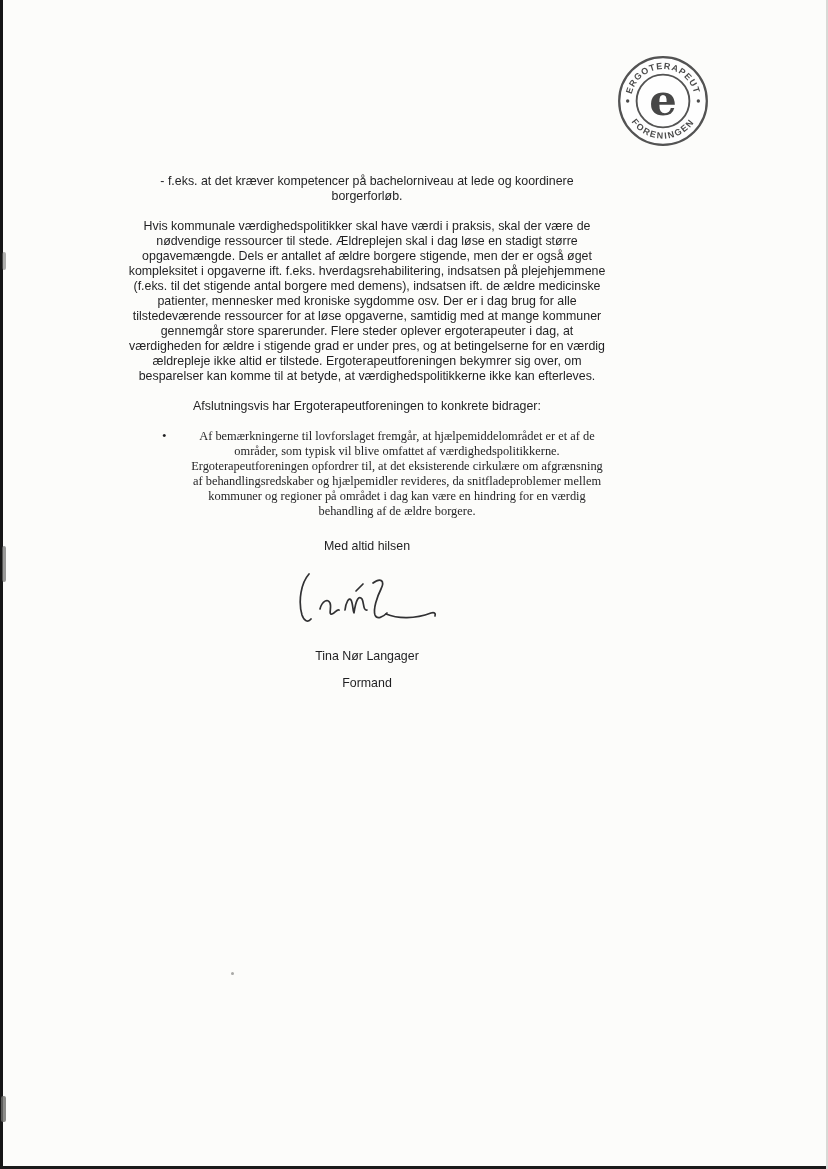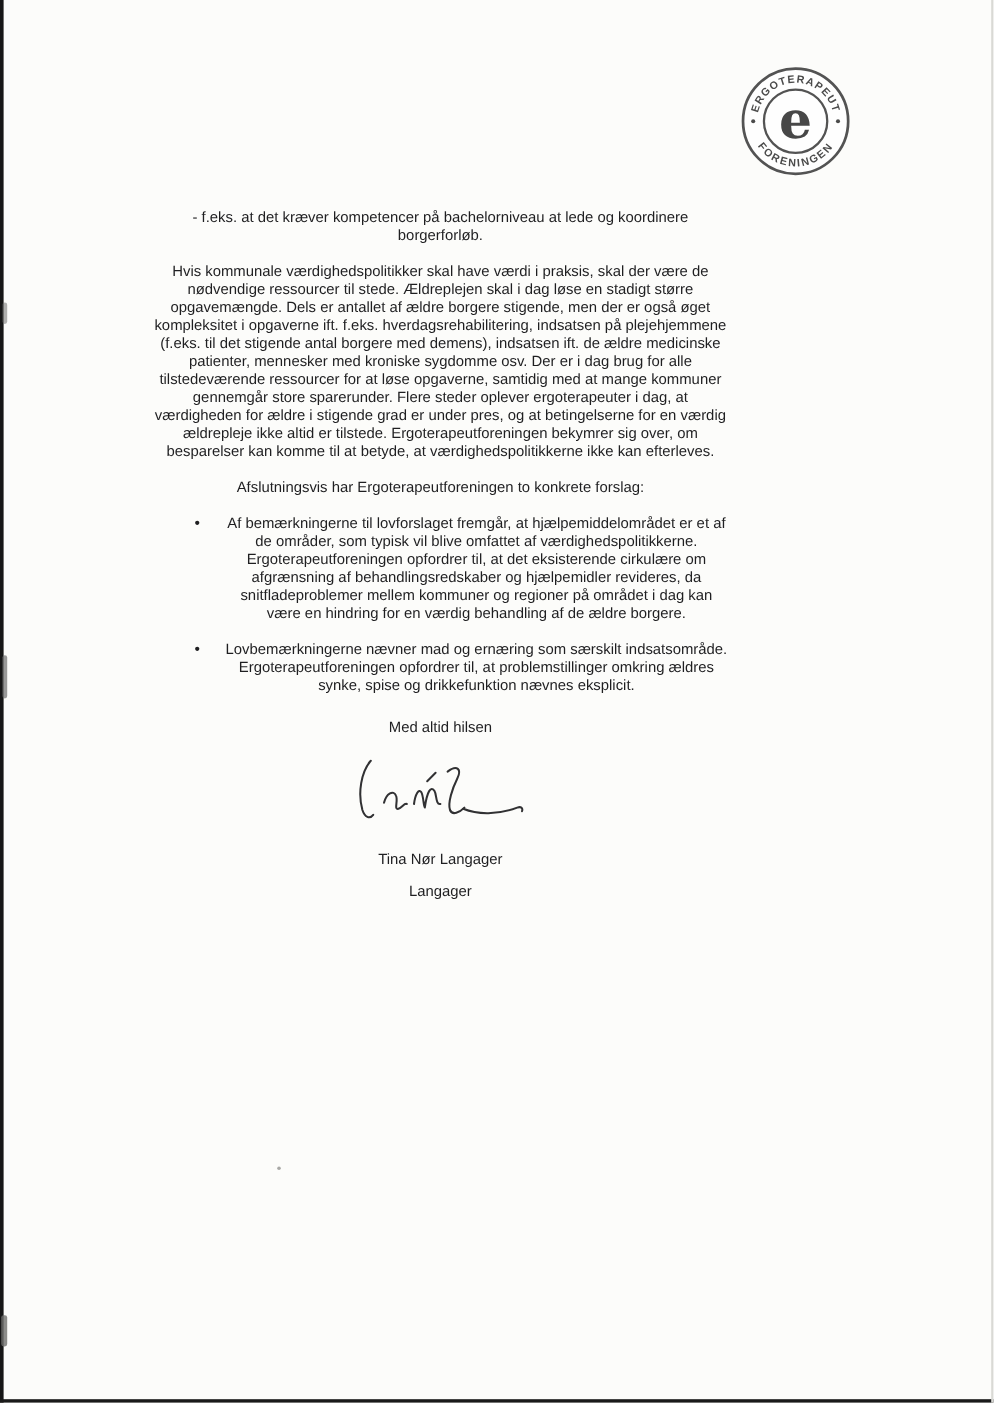--- a/index.html
+++ b/index.html
@@ -24,21 +24,21 @@
 
   
   .logo { position: absolute; left: 614px; top: 52px; width: 98px; height: 98px; opacity: .88; }
 
   
   .content {
     position: absolute; left: 125px; top: 174px; width: 484px;
     font-size: 12.4px; line-height: 15px; text-align: center;
   }
   .content p { margin: 0 0 15px 0; }
-  .content ul { margin: 0 0 0 0; padding: 0 0 0 35px; list-style: none; }
+  .content ul { margin: 0 0 0 0; padding: 0 0 0 35px; list-style: none; font-family: Liberation Serif, serif; }
   .content li { position: relative; padding-left: 25px; margin: 0 0 15px 0; }
   .content li::before { content: "\2022"; position: absolute; left: 2px; top: -1px; font-size: 13px; }
   .salutation { margin-top: 20px !important; }
   .signature-block { margin: 14px 0 4px 2px; height: 68px; }
   .signer-name { margin: 12px !important; }
   .signer-title { margin: 0 !important; }
 
   .page-number {
     position: absolute; left: 638px; top: 1196px;
     font-size: 16px; font-weight: bold; letter-spacing: .5px;
@@ -73,40 +73,39 @@
     <circle cx="89.5" cy="52" r="1.8" fill="#333333"></circle>
     <text x="52" y="67" text-anchor="middle" font-size="46" font-weight="bold" font-family="'DejaVu Serif', serif" fill="#2f2f2f">e</text>
   </svg>
 </div>
 
 <div class="content">
   <p>- f.eks. at det kræver kompetencer på bachelorniveau at lede og koordinere borgerforløb.</p>
 
   <p>Hvis kommunale værdighedspolitikker skal have værdi i praksis, skal der være de nødvendige ressourcer til stede. Ældreplejen skal i dag løse en stadigt større opgavemængde. Dels er antallet af ældre borgere stigende, men der er også øget kompleksitet i opgaverne ift. f.eks. hverdagsrehabilitering, indsatsen på plejehjemmene (f.eks. til det stigende antal borgere med demens), indsatsen ift. de ældre medicinske patienter, mennesker med kroniske sygdomme osv. Der er i dag brug for alle tilstedeværende ressourcer for at løse opgaverne, samtidig med at mange kommuner gennemgår store sparerunder. Flere steder oplever ergoterapeuter i dag, at værdigheden for ældre i stigende grad er under pres, og at betingelserne for en værdig ældrepleje ikke altid er tilstede. Ergoterapeutforeningen bekymrer sig over, om besparelser kan komme til at betyde, at værdighedspolitikkerne ikke kan efterleves.</p>
 
-  <p>Afslutningsvis har Ergoterapeutforeningen to konkrete forslag:</p>
+  <p>Afslutningsvis har Ergoterapeutforeningen to konkrete bidrager:</p>
 
   <ul>
     <li>Af bemærkningerne til lovforslaget fremgår, at hjælpemiddelområdet er et af de områder, som typisk vil blive omfattet af værdighedspolitikkerne. Ergoterapeutforeningen opfordrer til, at det eksisterende cirkulære om afgrænsning af behandlingsredskaber og hjælpemidler revideres, da snitfladeproblemer mellem kommuner og regioner på området i dag kan være en hindring for en værdig behandling af de ældre borgere.</li>
-    <li>Lovbemærkningerne nævner mad og ernæring som særskilt indsatsområde. Ergoterapeutforeningen opfordrer til, at problemstillinger omkring ældres synke, spise og drikkefunktion nævnes eksplicit.</li>
   </ul>
 
 
   <p class="salutation">Med altid hilsen</p>
 
   <div class="signature-block">
     <svg width="150" height="68" viewBox="0 0 150 68">
       <g fill="none" stroke="#1c1c1e" stroke-width="1.7" stroke-linecap="round" stroke-linejoin="round" opacity="0.9">
         <path d="M16,5 C8,14 5,32 9,46 C11,52 15,54 18,50"></path>
         <path d="M27,40 C29,32 35,29 37,34 C39,38 35,46 39,45 C42,44 44,40 46,41"></path>
         <path d="M52,41 C53,33 56,28 58,31 C60,34 60,44 61,44 C63,30 66,26 69,30 C71,33 70,42 74,41"></path>
         <path d="M63,22 L70,15"></path>
         <path d="M80,14 C88,8 92,12 88,20 C84,28 80,40 82,46 C84,51 90,48 94,44"></path>
         <path d="M93,45 C105,50 122,50 138,44 C141,43 143,44 142,47"></path>
       </g>
     </svg>
   </div>
 
   <p class="signer-name">Tina Nør Langager</p>
-  <p class="signer-title">Langager</p>
+  <p class="signer-title">Formand</p>
 </div>
 
 <div class="page-number">2/2</div>
 
 </body></html>

